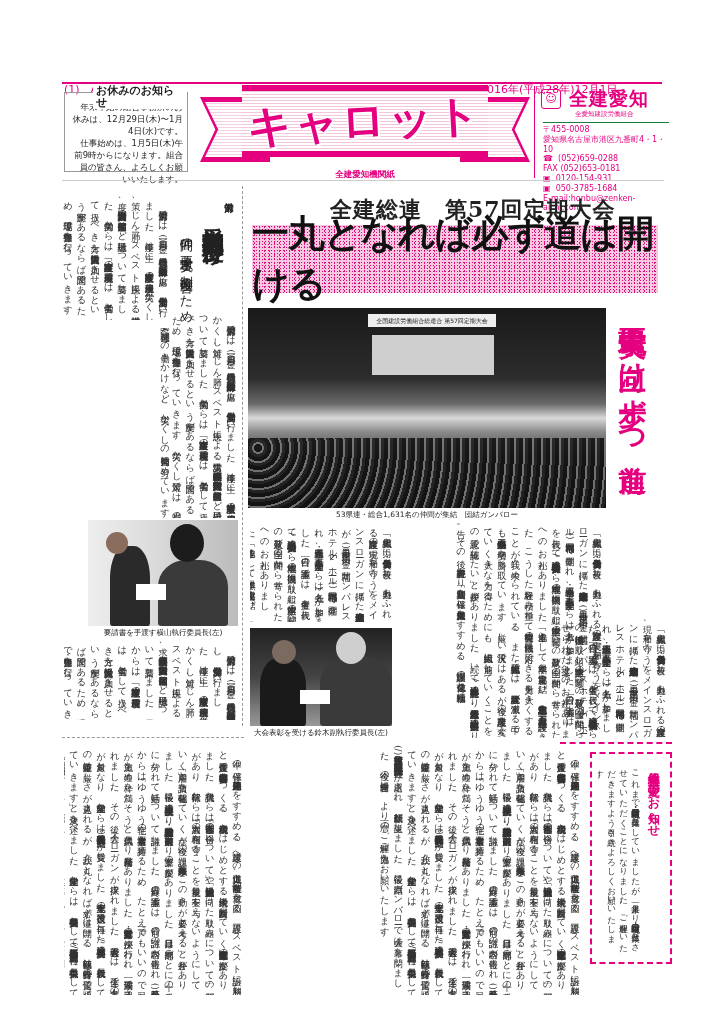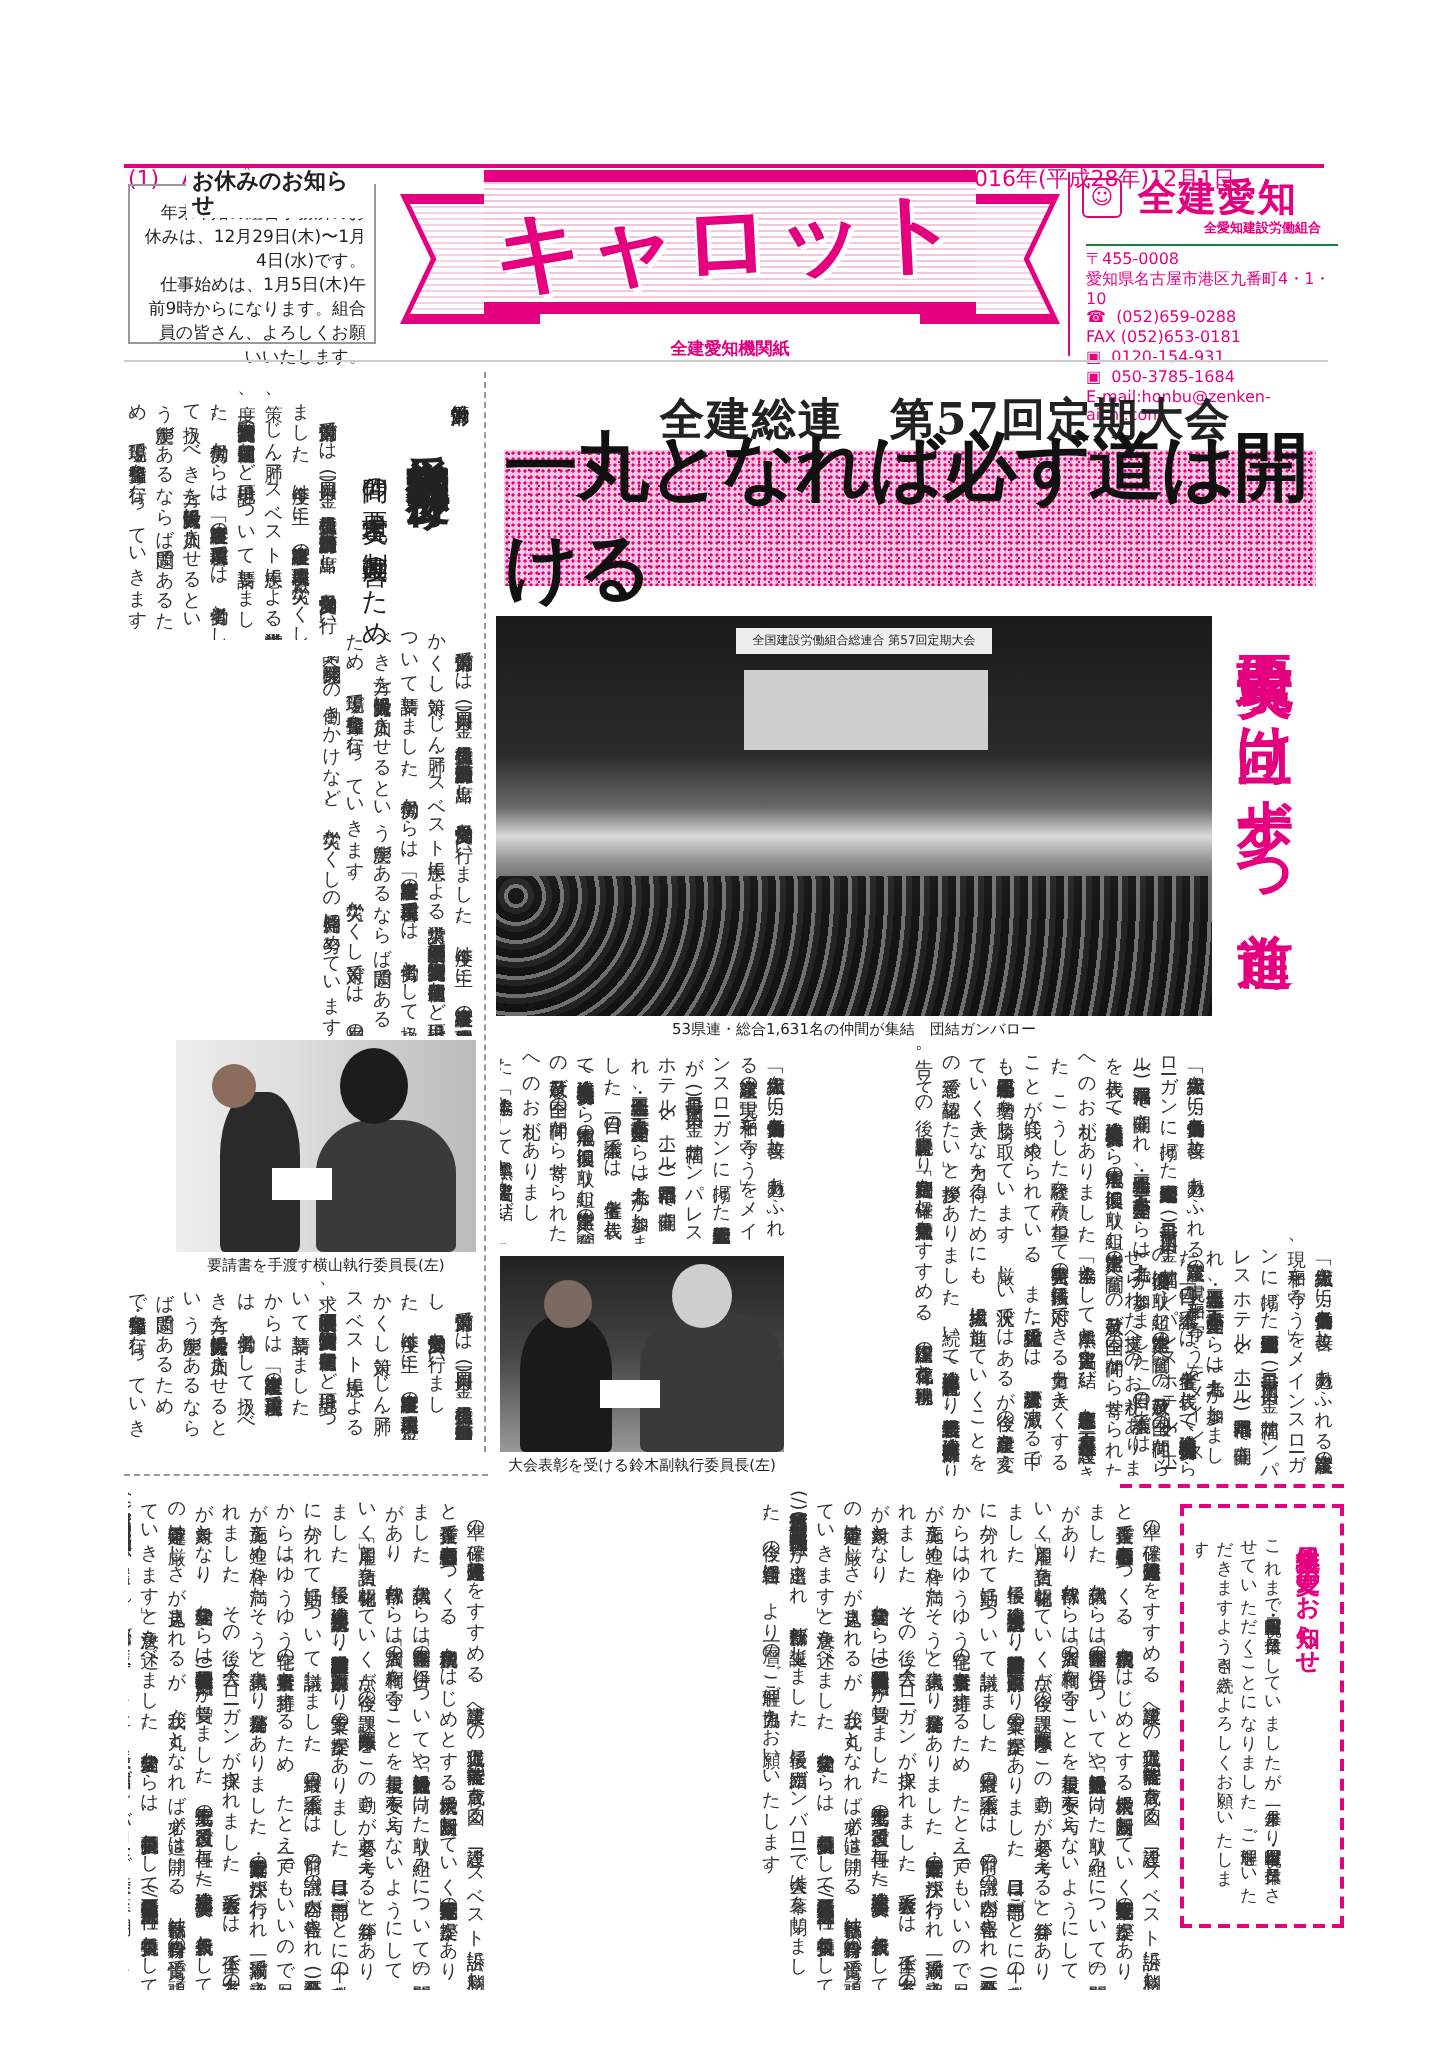--- a/index.html
+++ b/index.html
@@ -20,21 +20,21 @@
   .ribbon-l::after{clip-path:polygon(0 0,100% 0,100% 100%,0 100%,22% 50%);}
   .ribbon-r::after{clip-path:polygon(0 0,100% 0,78% 50%,100% 100%,0 100%);}
   .mast-center{position:absolute;left:42px;top:0;width:246px;height:72px;border-top:6px solid #e4007f;border-bottom:6px solid #e4007f;background:repeating-linear-gradient(0deg,#fff 0 2px,#f3c6dc 2px 3px);box-sizing:border-box;display:flex;align-items:center;justify-content:center;}
   .mast-title{font-size:44px;font-weight:bold;color:#e4007f;letter-spacing:2px;text-shadow:2px 2px 0 #fff,-1px -1px 0 #fff;transform:rotate(-3deg);}
   .mast-url{position:absolute;left:0;width:330px;top:74px;text-align:center;font-size:8.5px;font-weight:bold;color:#e4007f;}
   .mast-sub{position:absolute;left:0;width:330px;top:84px;text-align:center;font-size:8.5px;font-weight:bold;color:#e4007f;}
   
   .org{left:534px;top:86px;width:132px;height:92px;border-left:1px solid #e4007f;padding-left:6px;box-sizing:border-box;color:#e4007f;}
   .org-logo{position:absolute;left:6px;top:3px;width:18px;height:18px;border:1px solid #e4007f;border-radius:3px;font-size:11px;text-align:center;line-height:18px;}
   .org-name{position:absolute;left:34px;top:0;font-size:19px;font-weight:bold;letter-spacing:1px;}
-  .org-sub{position:absolute;left:40px;top:24px;font-size:6.5px;font-weight:bold;margin-left:27px;}
+  .org-sub{position:absolute;left:40px;top:24px;font-size:6.5px;font-weight:normal;}
   .org-lines{position:absolute;left:8px;top:36px;font-size:8px;line-height:9.8px;width:126px;border-top:1px solid #15803d;padding-top:2px;}
   
   .kicker{left:290px;top:195px;font-family:"DejaVu Serif",serif;font-weight:bold;font-size:22px;letter-spacing:1px;margin-left:40px;}
   .bigband{left:252px;top:225px;width:406px;height:68px;background-color:#f7c8df;background-image:radial-gradient(#e4007f 0.7px,transparent 0.9px),radial-gradient(#d0006f 0.6px,transparent 0.8px);background-size:3px 3px,5px 4px;display:flex;align-items:center;justify-content:center;}
   .bigband span{font-size:37px;font-weight:bold;color:#111;letter-spacing:-1px;}
   .vhead{left:612px;top:305px;writing-mode:vertical-rl;font-family:"DejaVu Serif",serif;font-weight:bold;font-size:28px;color:#e4007f;line-height:40px;letter-spacing:1px;}
   
   .vt{writing-mode:vertical-rl;font-size:9.2px;line-height:13.6px;color:#333;overflow:hidden;}
   .vt p{margin:0;text-indent:1em;}
   .dashed-v{border-left:1px dashed #999;}

